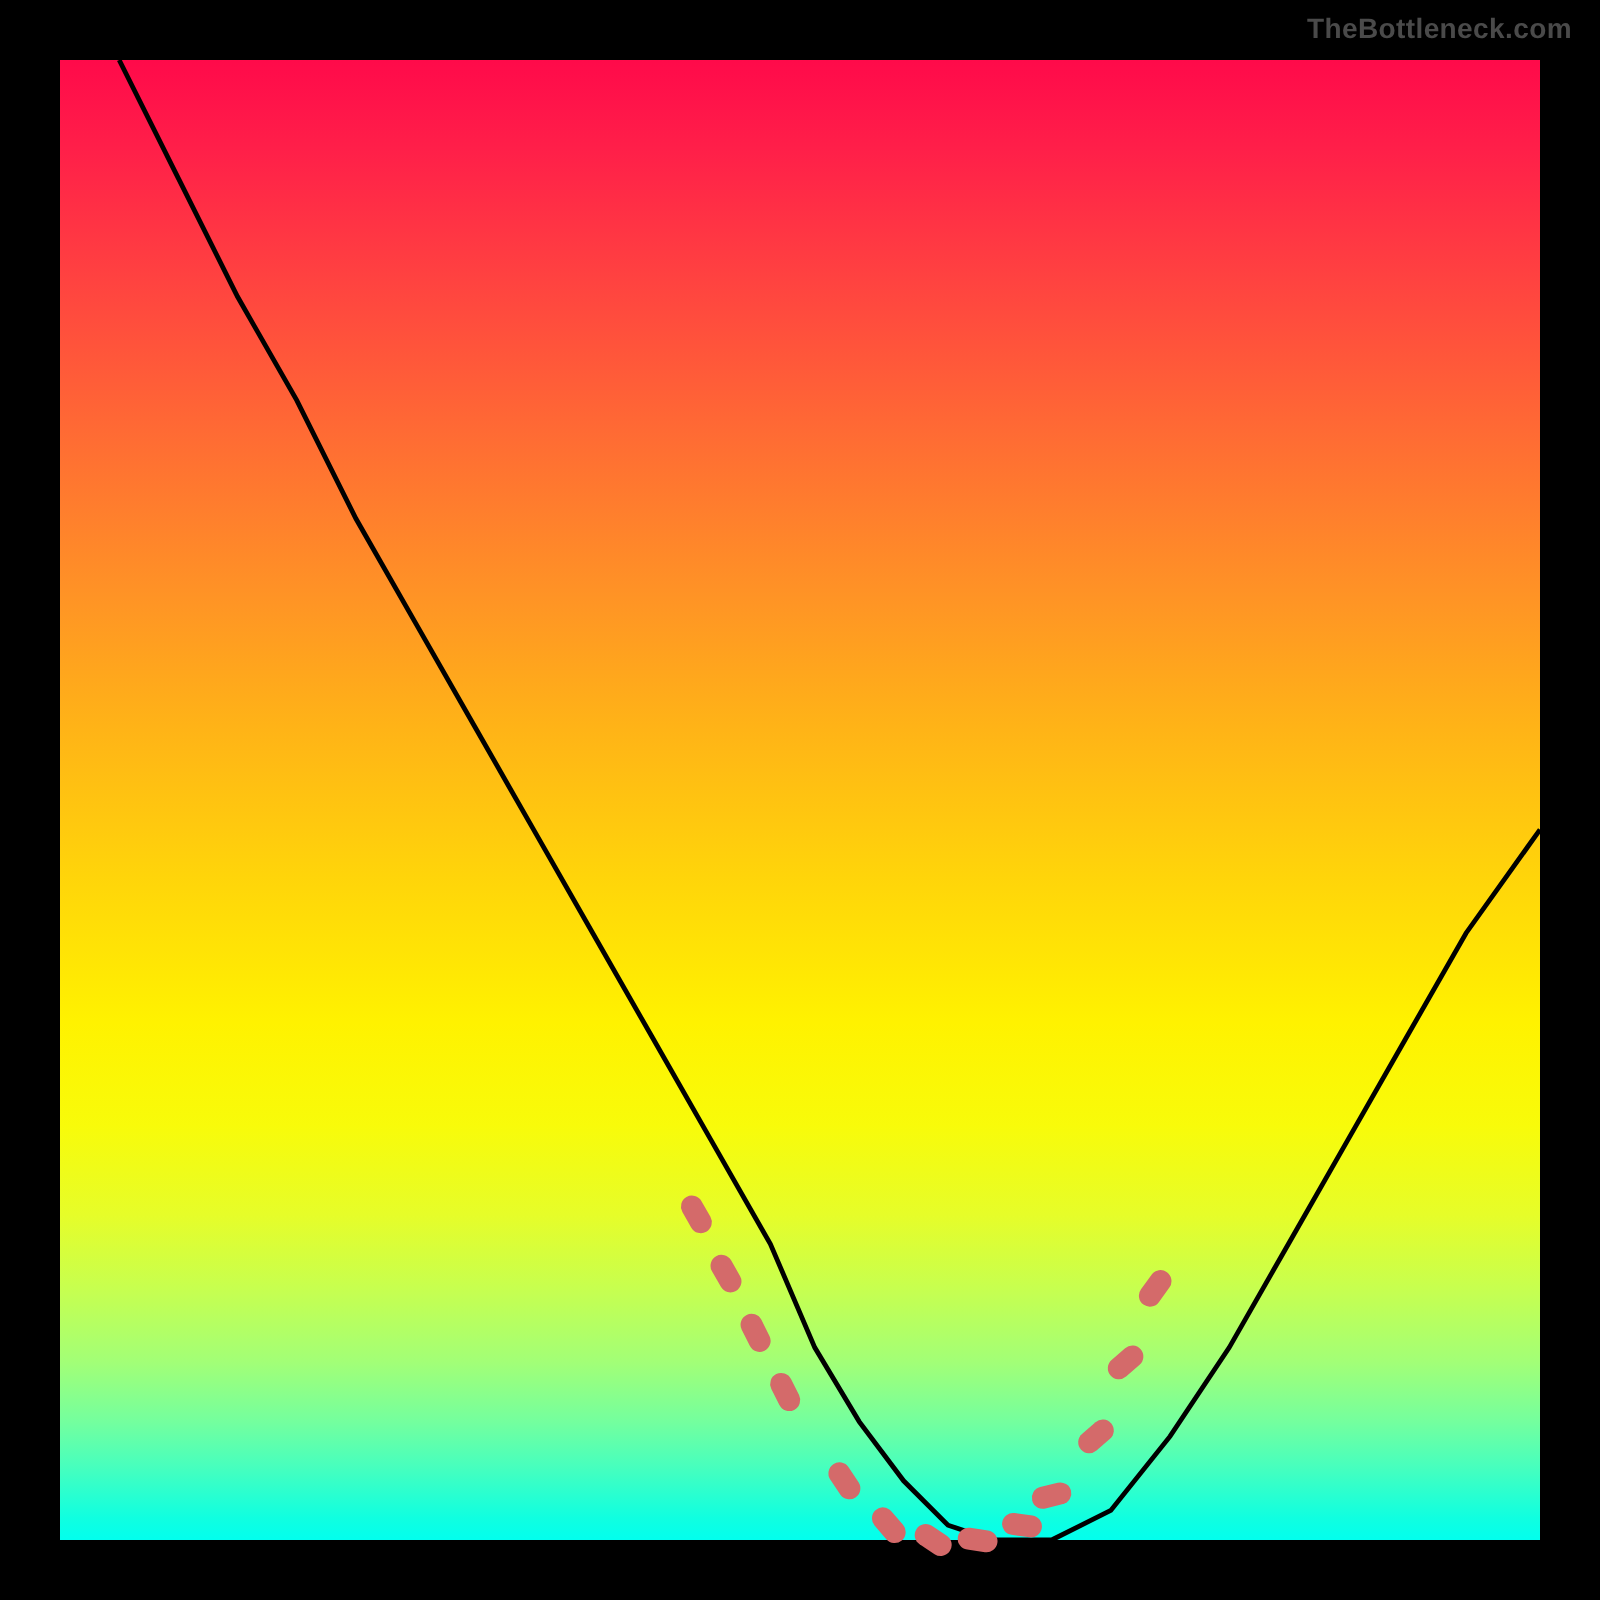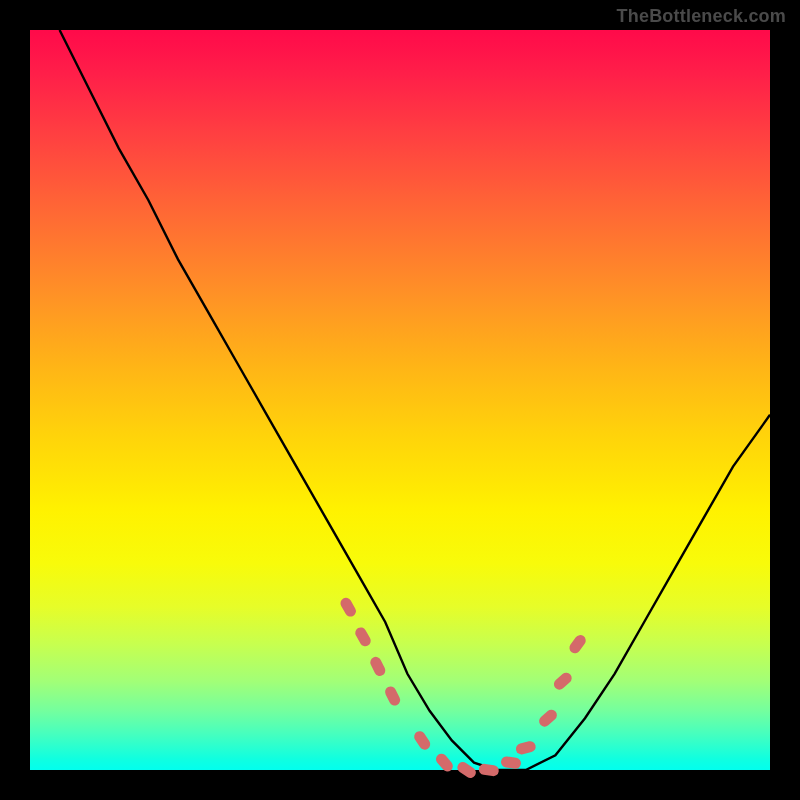--- a/index.html
+++ b/index.html
@@ -14,21 +14,21 @@
   .chart-wrap {
     position: relative;
     width: 800px;
     height: 800px;
   }
   .watermark {
     position: absolute;
     top: 6px;
     right: 14px;
     color: #4a4a4a;
-    font-size: 18px;
+    font-size: 14px;
     font-weight: 600;
     letter-spacing: 0.2px;
   }
   .plot-area {
     position: absolute;
     left: 30px;
     top: 30px;
     width: 740px;
     height: 740px;
   }

